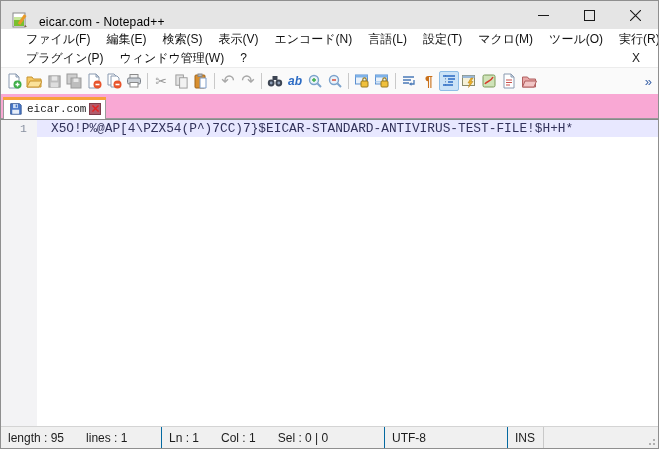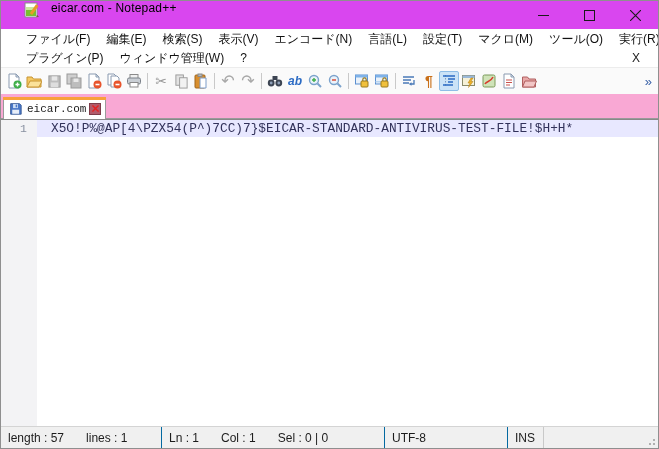--- a/index.html
+++ b/index.html
@@ -4,21 +4,21 @@
 <style>
   * { box-sizing: border-box; margin: 0; padding: 0; }
   html,body { background:#ffffff; }
   body { font-family: "Liberation Sans", sans-serif; }
   .window {
     position: relative; width: 659px; height: 449px;
     border: 1px solid #8f8f8f; background: #ffffff; overflow: hidden;
     display: flex; flex-direction: column;
   }
   
-  .titlebar { height: 28px; display: flex; align-items: flex-start; background: #d946ef; flex: 0 0 auto; padding-left: 12px; }
+  .titlebar { height: 28px; display: flex; align-items: flex-end; background: #e5e5e5; flex: 0 0 auto; }
   .app-icon { width: 18px; height: 18px; margin: 0 10px 0 10px; }
   .title-text { font-size: 12px; color: #000; letter-spacing: 0.2px; }
   .titlebar-spacer { flex: 1; }
   .win-btn { width: 46px; height: 28px; display: flex; align-items: center; justify-content: center; }
   .win-btn svg { display: block; }
   
   .menubar { background: #ffffff; flex: 0 0 auto; border-bottom: 1px solid #ececec; }
   .menu-row { display: flex; align-items: center; height: 20px; padding-left: 17px; }
   .menu-row.second { height: 18px; }
   .menu-item { font-size: 12px; color: #111; padding: 0 8px; white-space: nowrap; }
@@ -306,21 +306,21 @@
     </div>
     <div class="text-area">
       <div class="code-line">
         <span class="code-text">X5O!P%@AP[4\PZX54(P^)7CC)7}$EICAR-STANDARD-ANTIVIRUS-TEST-FILE!$H+H*</span>
       </div>
     </div>
   </div>
 
   <div class="statusbar">
     <div class="sb-sec sb-1">
-      <span class="sb-gap">length : 57</span>
+      <span class="sb-gap">length : 95</span>
       <span>lines : 1</span>
     </div>
     <div class="sb-sec sb-2 b">
       <span class="sb-gap">Ln : 1</span>
       <span class="sb-gap">Col : 1</span>
       <span>Sel : 0 | 0</span>
     </div>
     <div class="sb-sec sb-4 b">
       <span>UTF-8</span>
     </div>

